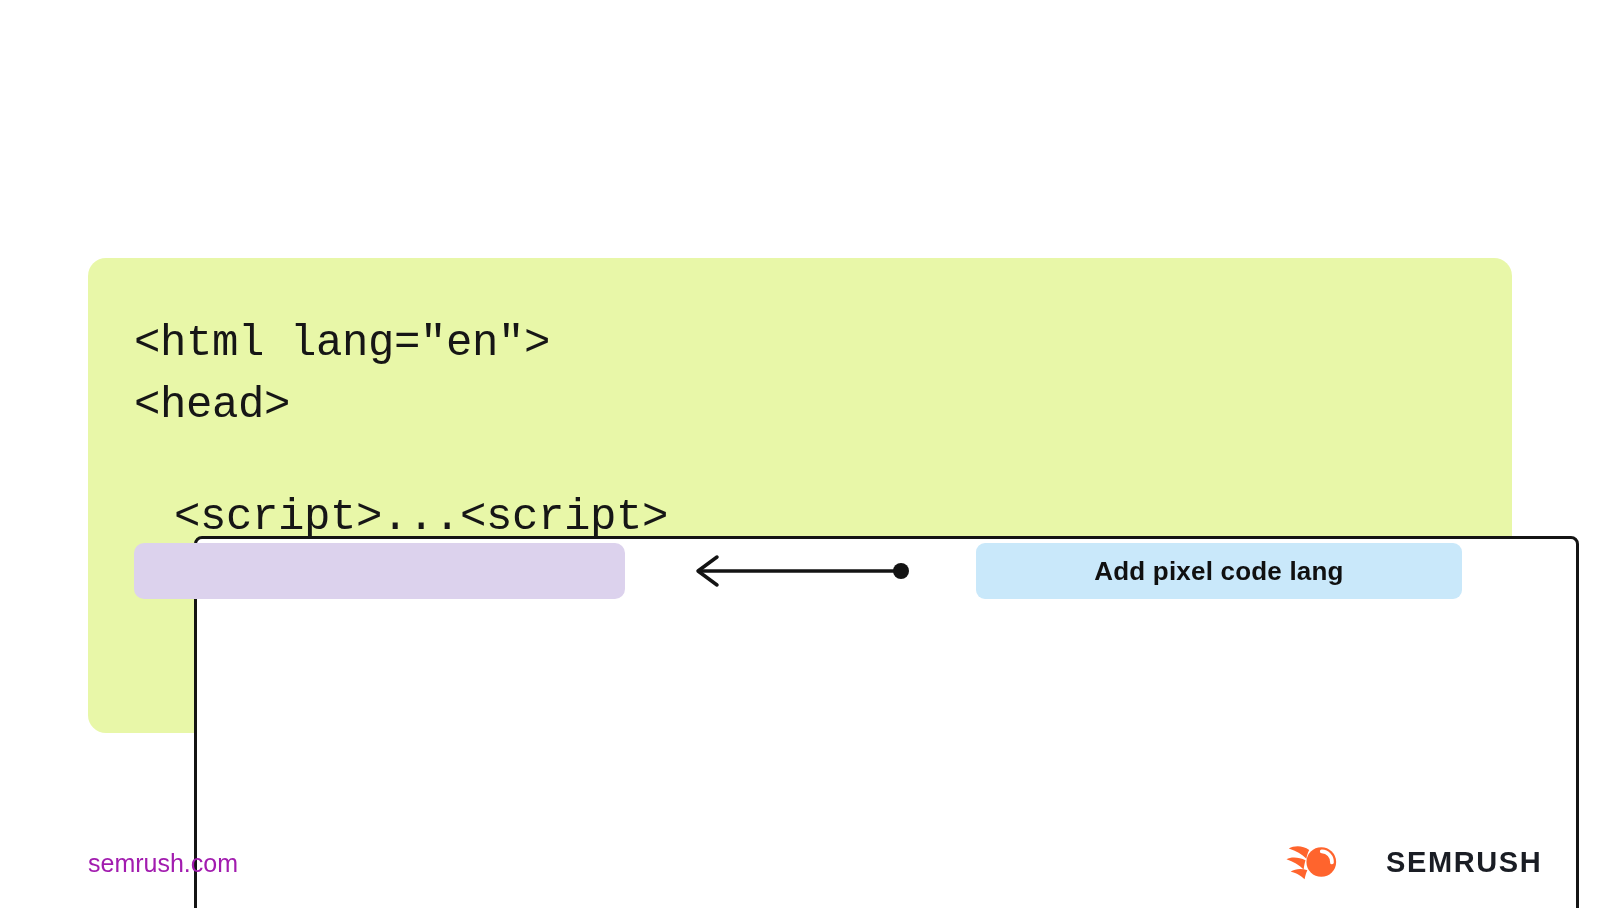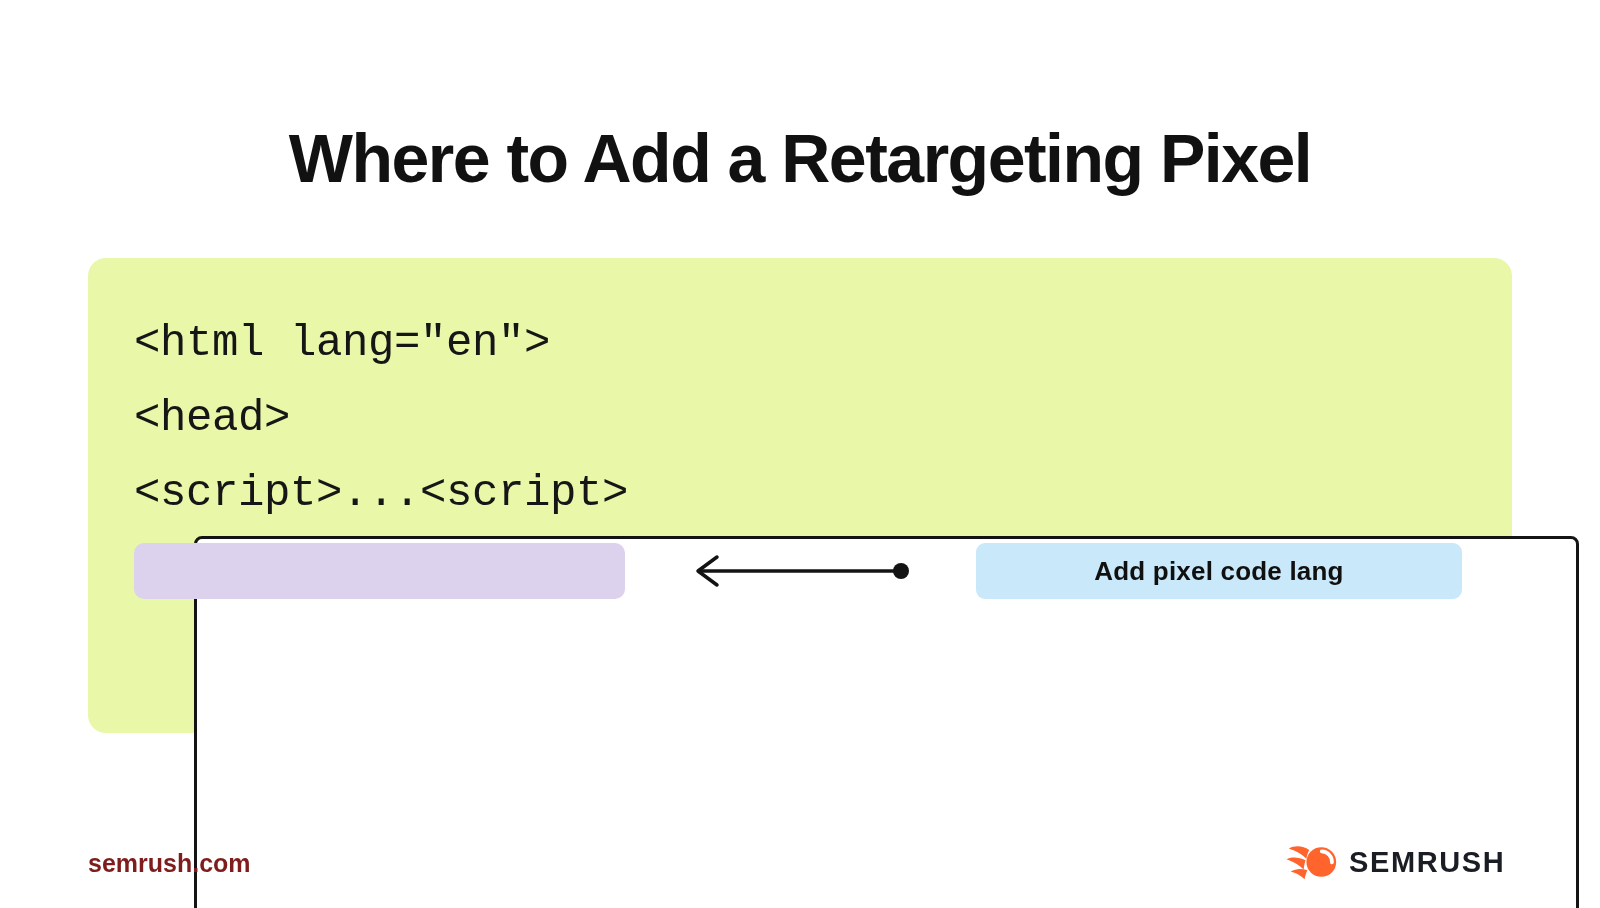--- a/index.html
+++ b/index.html
@@ -52,22 +52,22 @@
     position: absolute;
     left: 134px;
     font-family: "Liberation Mono", monospace;
     font-size: 44px;
     line-height: 50px;
     letter-spacing: -0.4px;
     color: #161616;
     white-space: pre;
   }
   .line-1 { top: 318px; }
-  .line-2 { top: 393px; }
-  .line-3 { top: 468px; }
+  .line-2 { top: 380px; }
+  .line-3 { top: 492px; margin-left: 40px; }
   .line-4 { top: 620px; }
   .placeholder-bar {
     position: absolute;
     left: 134px;
     top: 543px;
     width: 491px;
     height: 56px;
     background: var(--placeholder, #DCD2ED);
     border-radius: 10px;
   }
@@ -92,45 +92,45 @@
     font-size: 26px;
     letter-spacing: 0.2px;
     color: #101010;
   }
   .site-url {
     position: absolute;
     left: 88px;
     top: 849px;
     font-family: "Liberation Sans", sans-serif;
     font-size: 25px;
-    font-weight: 700;
-    color: #7f1d1d;
+    font-weight: 400;
+    color: #a21caf;
   }
   .brand {
     position: absolute;
     left: 1286px;
     top: 843px;
     display: flex;
     align-items: center;
     gap: 11px;
   }
   .brand-word {
     font-family: "Liberation Sans", sans-serif;
     font-weight: 700;
     font-size: 29px;
     letter-spacing: 1.6px;
     color: #1A1D24;
+    margin-left: 37px;
   }
 </style>
 </head>
 <body>
 
 <div class="canvas">
 
-  <h1 class="title">Where to Add a Retargeting Pixel</h1>
 
   <div class="green-panel">
     <div class="code-box"></div>
   </div>
 
   <div class="code-line line-1">&lt;html lang="en"&gt;</div>
   <div class="code-line line-2">&lt;head&gt;</div>
   <div class="code-line line-3">&lt;script&gt;...&lt;script&gt;</div>
   <div class="placeholder-bar"></div>
 

